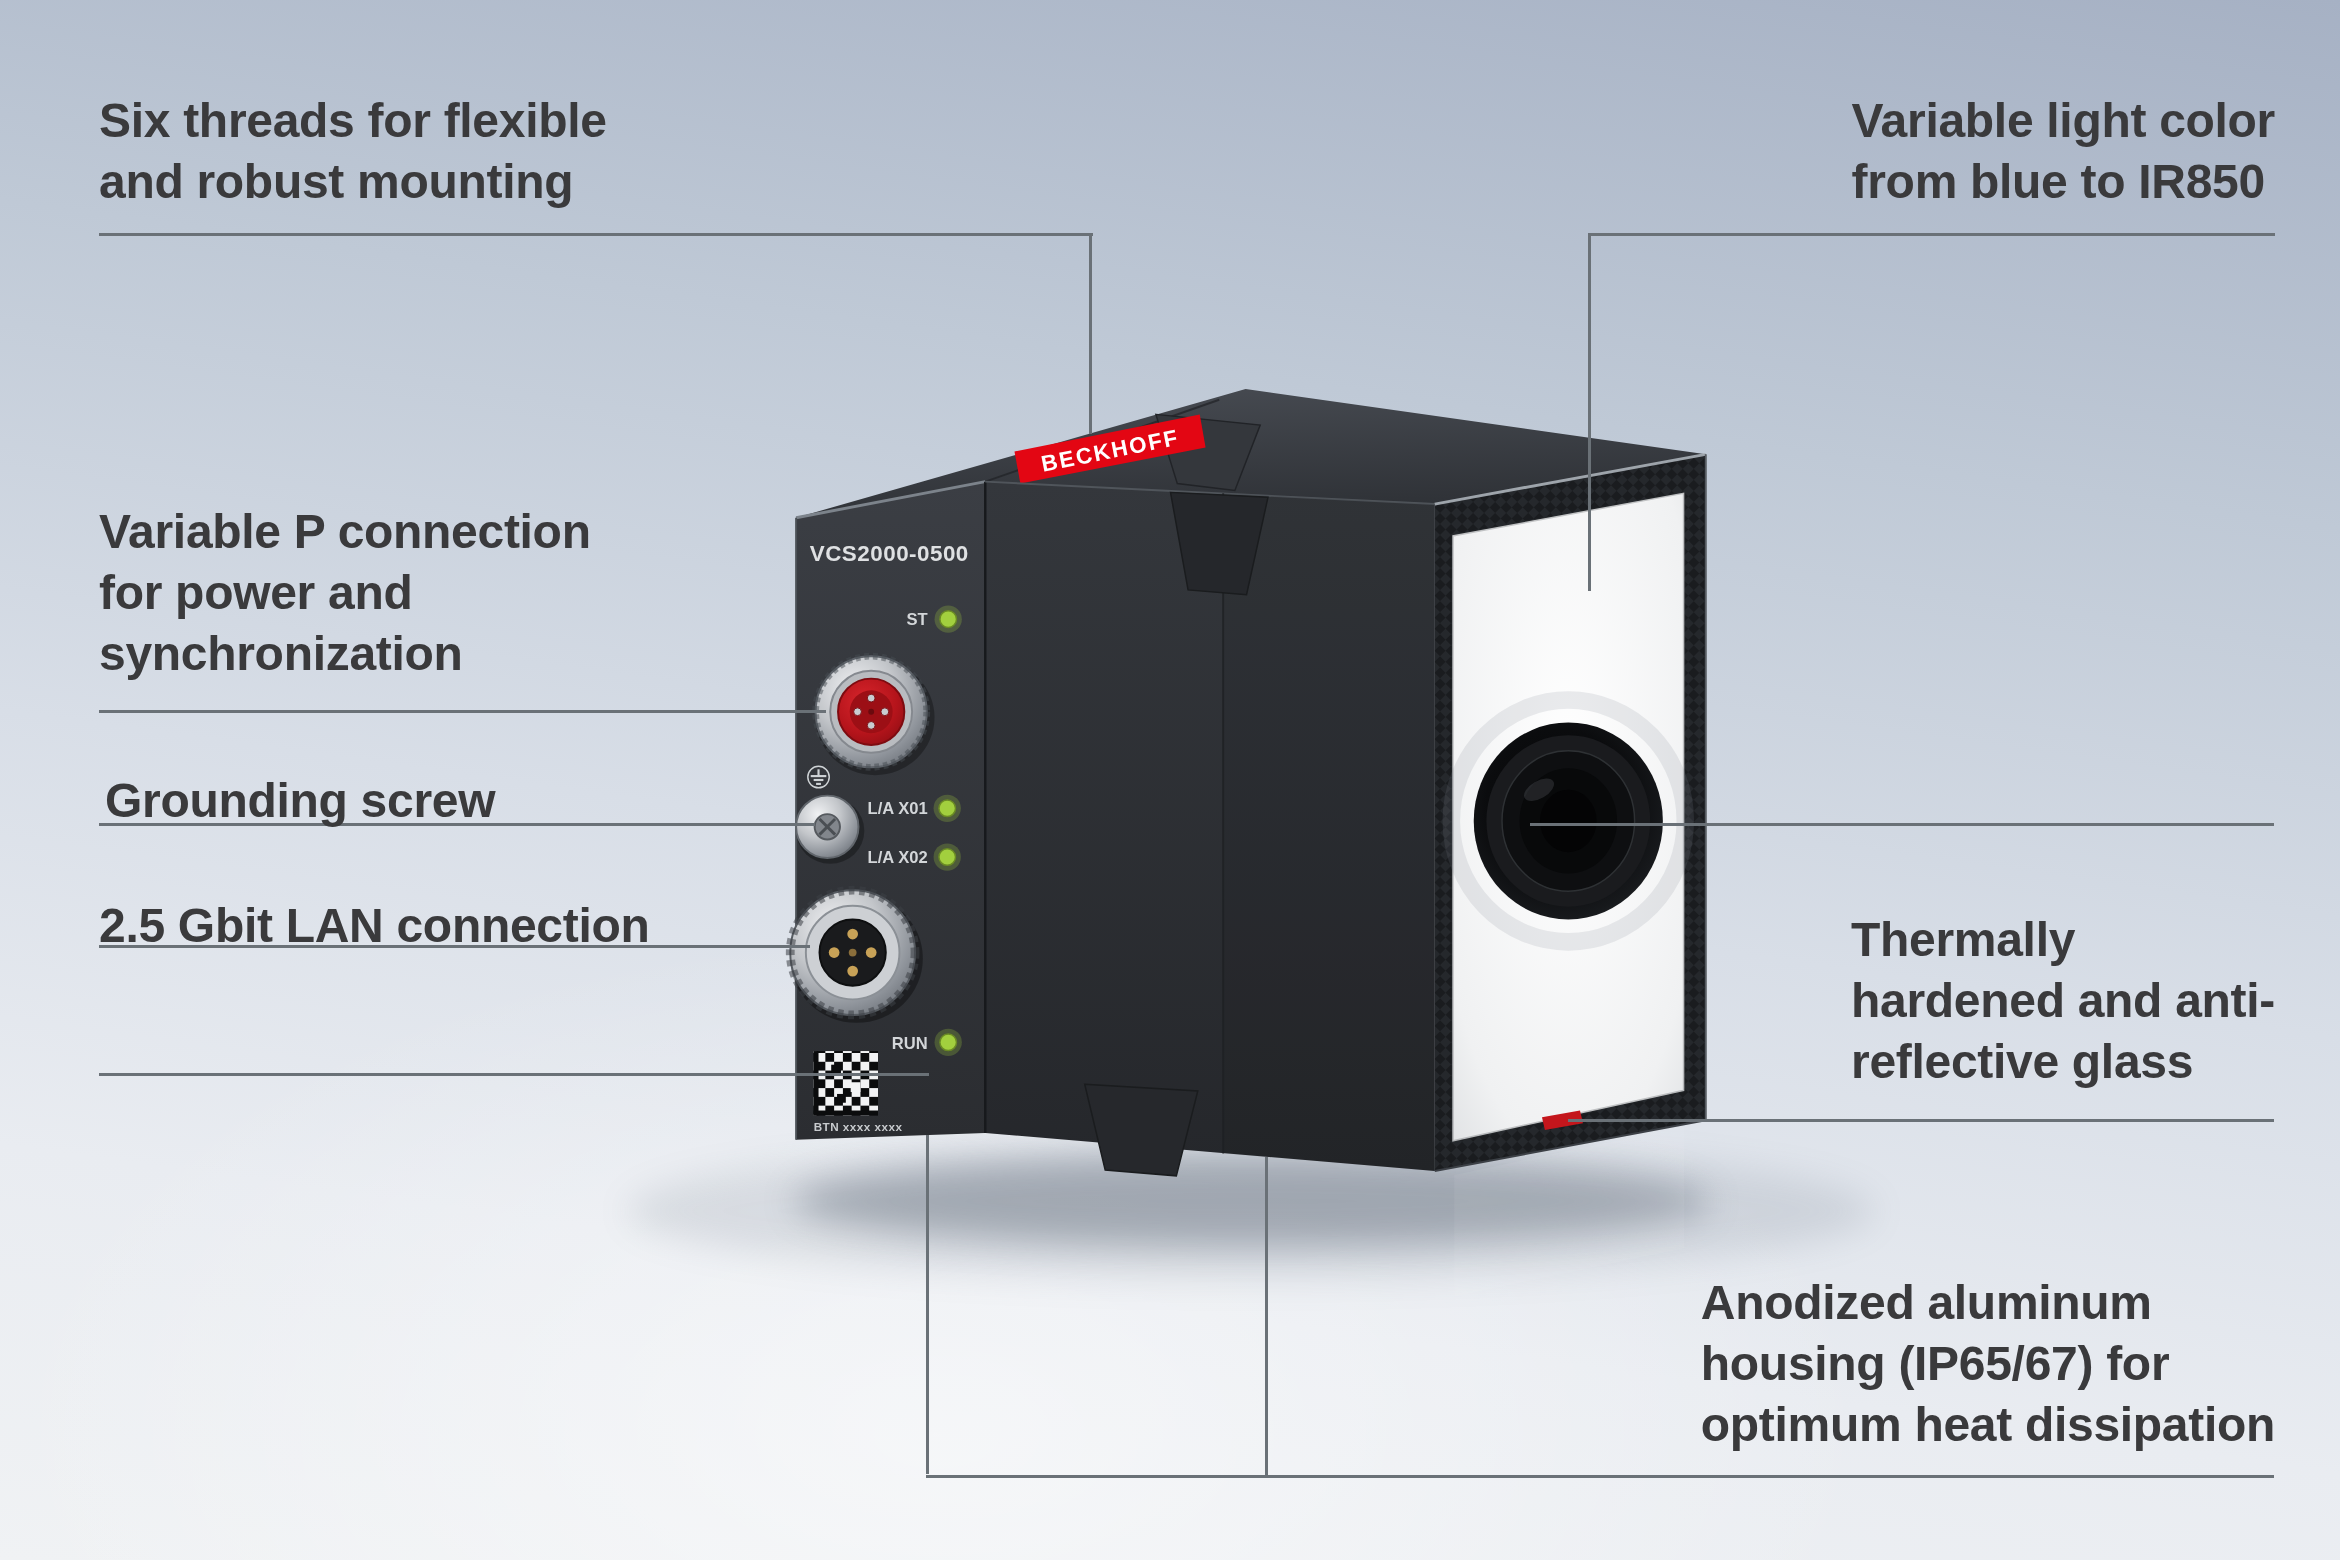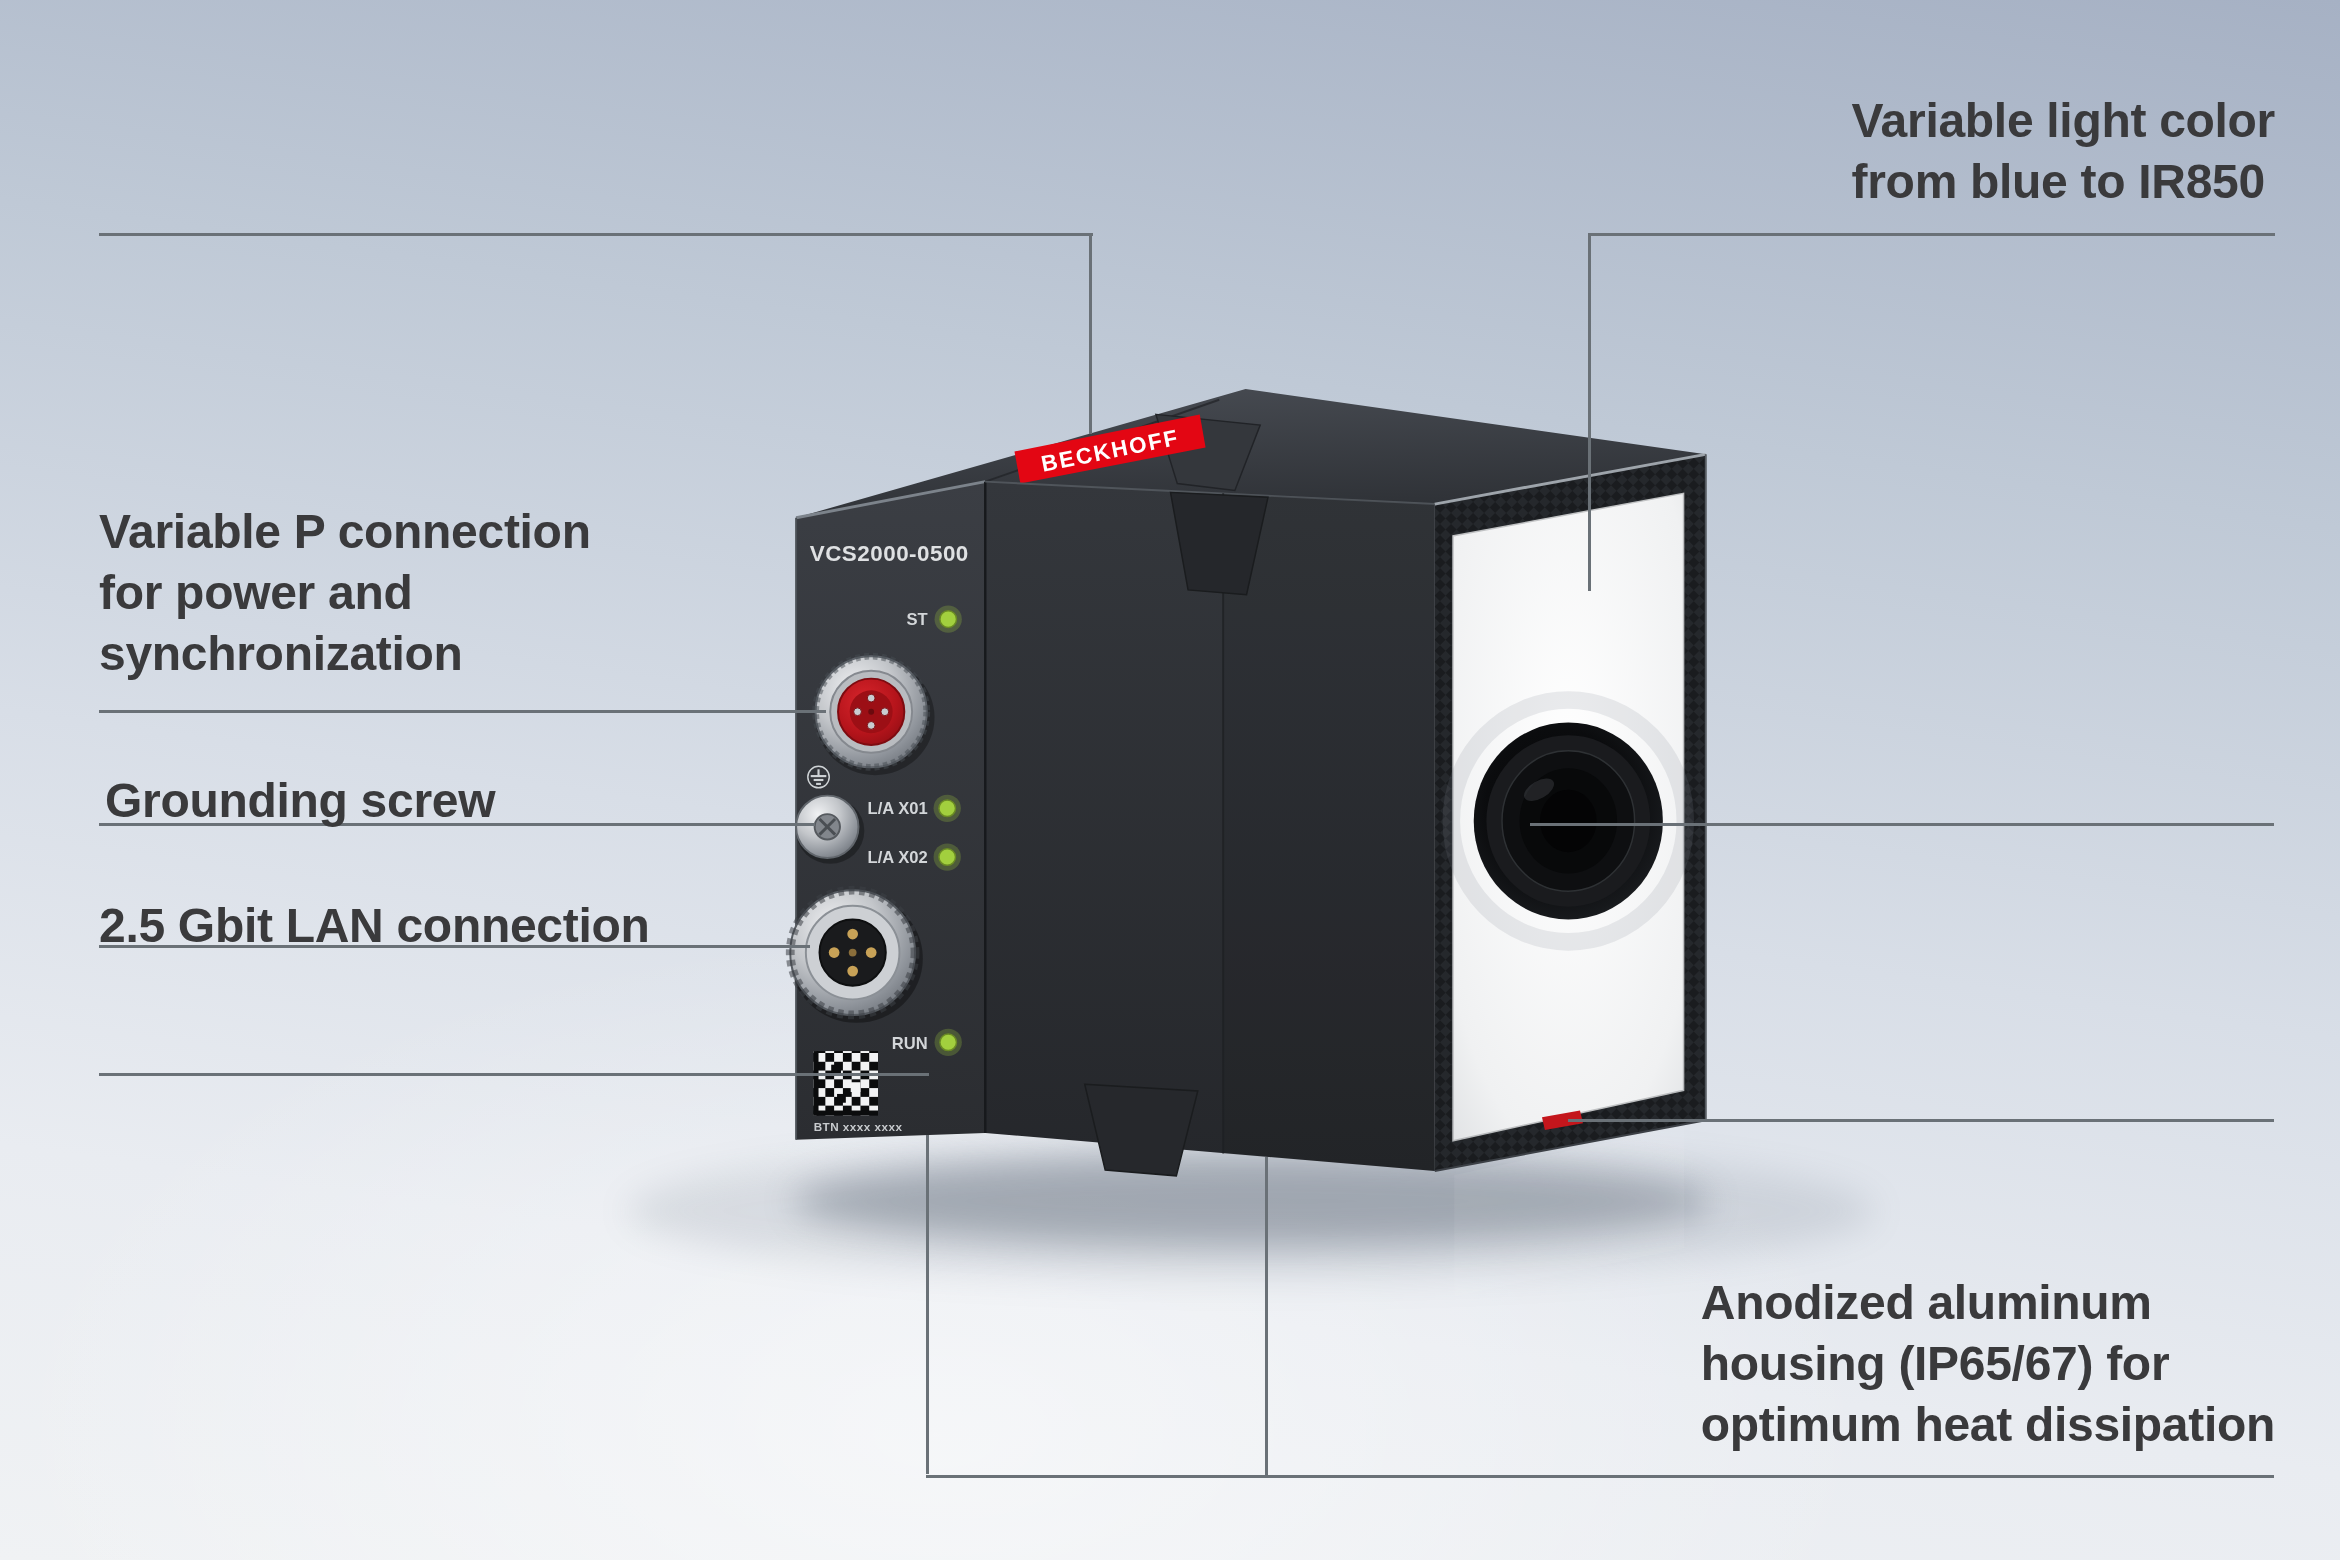--- a/index.html
+++ b/index.html
@@ -219,26 +219,31 @@
   <div class="lead h" style="left:1588px;top:233px;width:687px"></div>
   <div class="lead v" style="left:1588px;top:233px;height:358px"></div>
 
   <div class="lead h" style="left:1530px;top:823px;width:744px"></div>
   <div class="lead h" style="left:1568px;top:1119px;width:706px"></div>
 
   <div class="lead h" style="left:926px;top:1475px;width:1348px"></div>
   <div class="lead v" style="left:926px;top:1135px;height:339px"></div>
   <div class="lead v" style="left:1265px;top:1157px;height:318px"></div>
 
+  <div class="callout" style="left:99px;top:90px">Six threads for flexible
+and robust mounting</div>
   <div class="callout" style="left:99px;top:501px">Variable P connection
 for power and
 synchronization</div>
   <div class="callout" style="left:105px;top:770px">Grounding screw</div>
   <div class="callout" style="left:99px;top:895px">2.5 Gbit LAN connection</div>
 
   <div class="callout r" style="top:90px">Variable light color
 from blue to IR850</div>
+  <div class="callout r" style="top:909px">Thermally
+hardened and anti-
+reflective glass</div>
   <div class="callout r" style="top:1272px">Anodized aluminum
 housing (IP65/67) for
 optimum heat dissipation</div>
 
 </div>
 
 
 </body></html>

